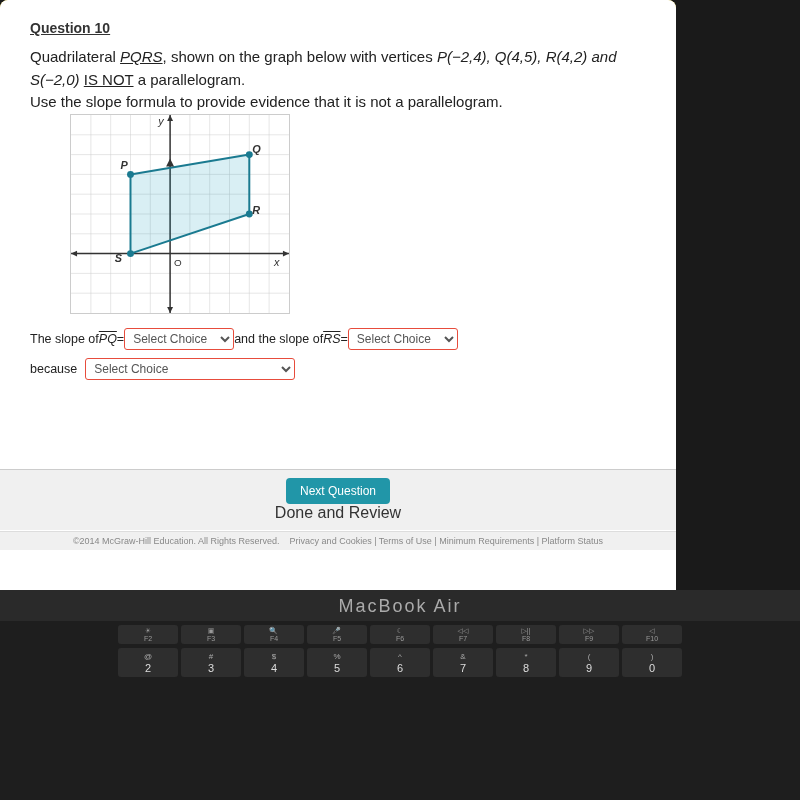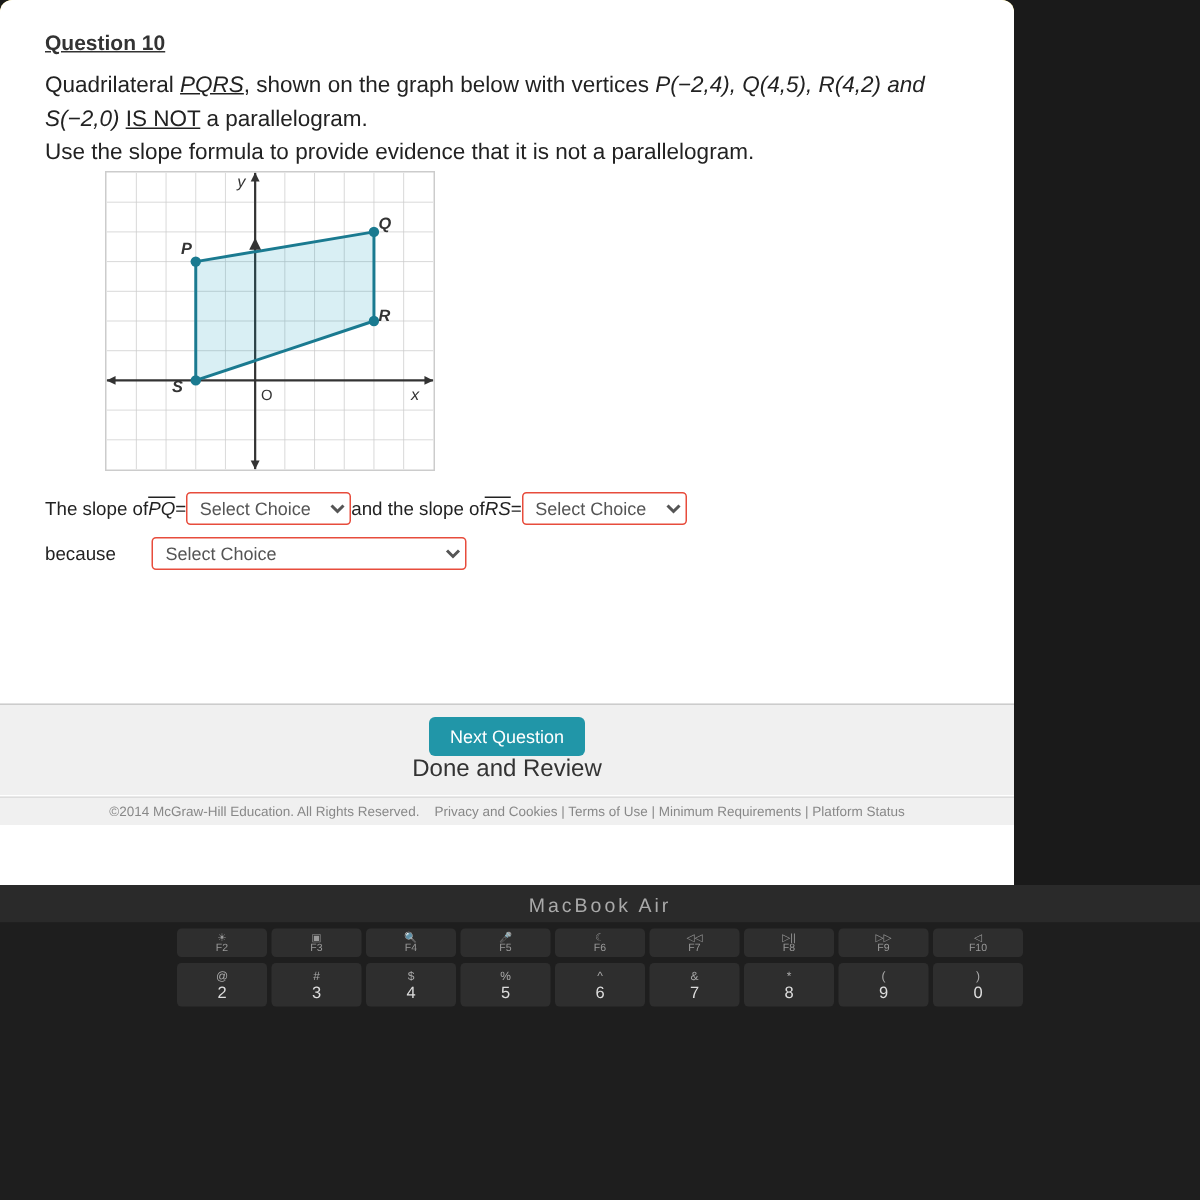--- a/index.html
+++ b/index.html
@@ -84,21 +84,21 @@
     .overline {
       text-decoration: overline;
       font-style: italic;
     }
 
     .because-row {
       display: flex;
       align-items: center;
       font-size: 12.5px;
       color: #222;
-      gap: 24px;
+      gap: 8px;
       margin-top: 4px;
     }
 
     .because-row select {
       border: 1.5px solid #e74c3c;
       border-radius: 3px;
       padding: 2px 4px;
       font-size: 12px;
       color: #555;
       background: white;
@@ -152,21 +152,21 @@
       color: #888;
       text-decoration: none;
       margin: 0 0;
     }
 
     
     .macbook-label {
       background: #2a2a2a;
       color: #aaa;
       text-align: center;
-      font-size: 13px;
+      font-size: 18px;
       letter-spacing: 2px;
       padding: 6px 0 4px;
       font-family: 'Helvetica Neue', Arial, sans-serif;
     }
 
     .keyboard-area {
       background: #1e1e1e;
       flex: 1;
       padding: 4px 10px 0;
     }

